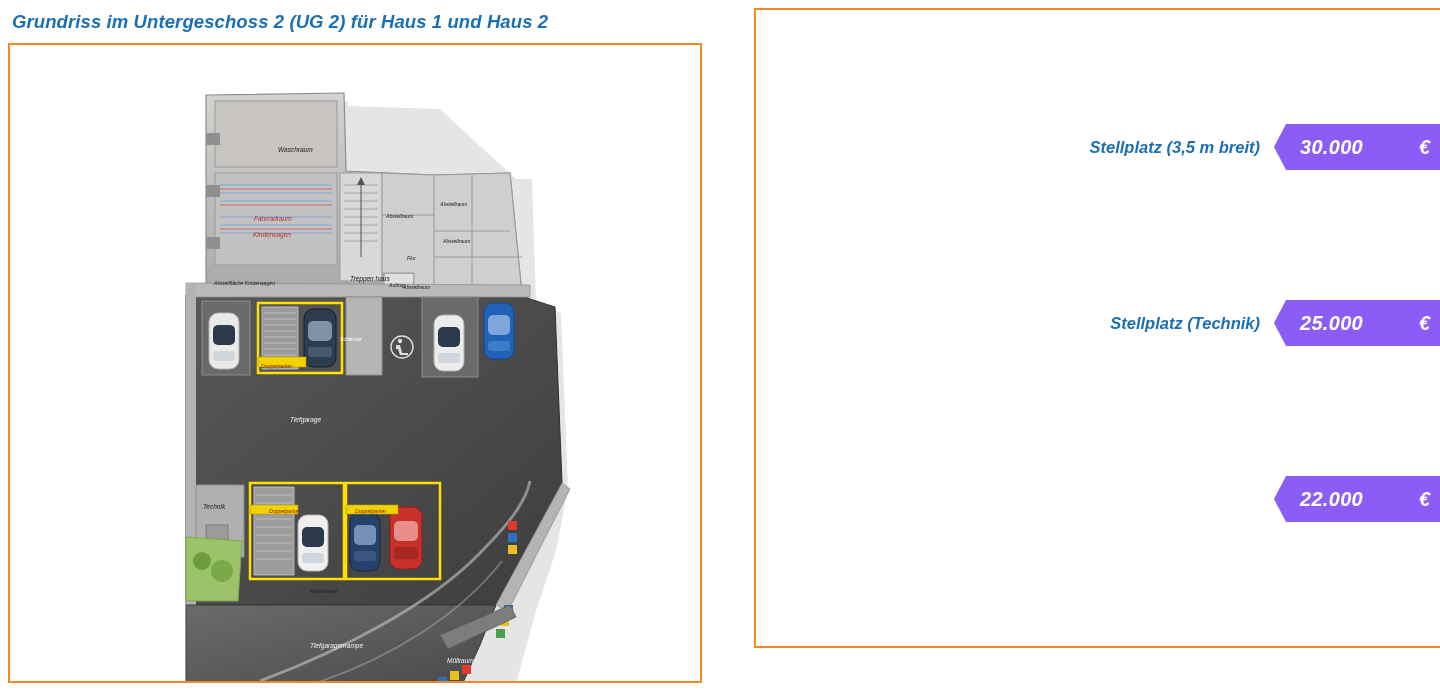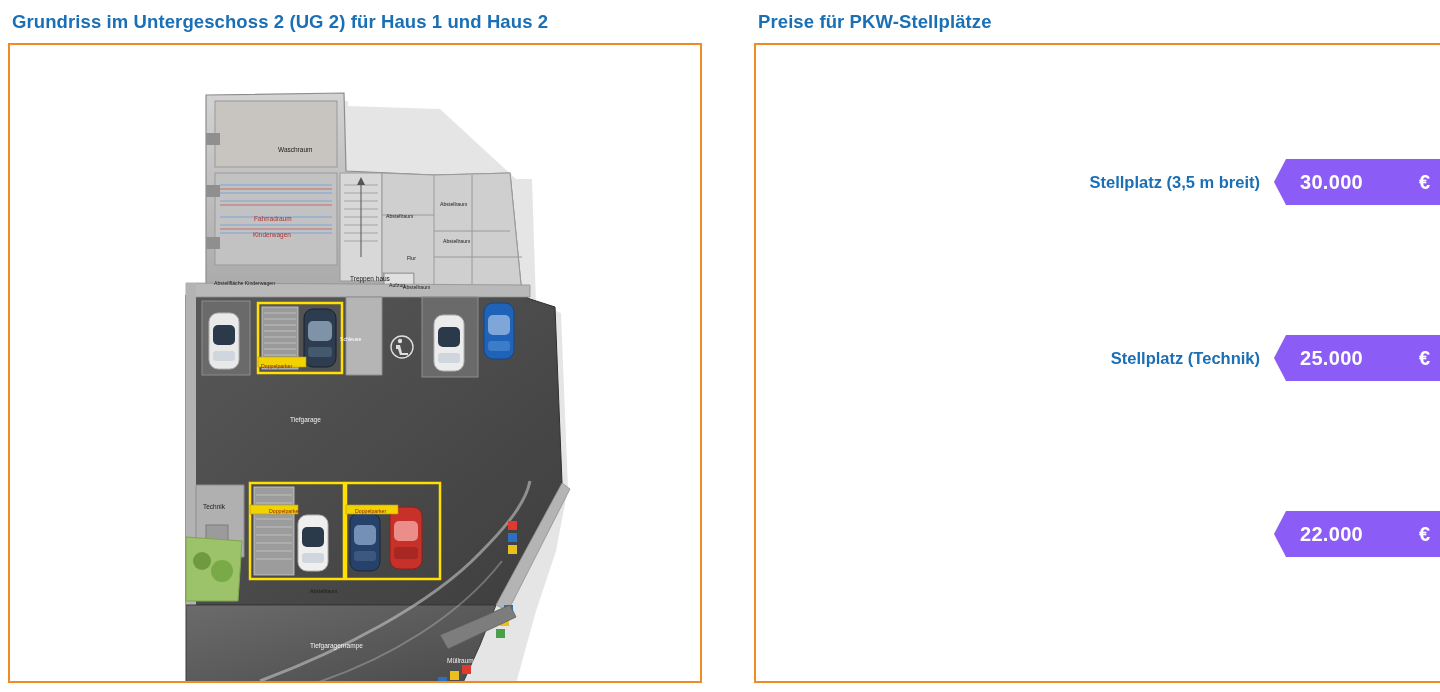--- a/index.html
+++ b/index.html
@@ -16,20 +16,21 @@
   .page {
     position: relative;
     width: 1440px;
     height: 692px;
     display: flex;
     box-sizing: border-box;
   }
   .panel {
     position: relative;
     box-sizing: border-box;
+    font-style: italic;
   }
   .panel-left {
     width: 726px;
     padding: 0 0 0 8px;
   }
   .panel-right {
     width: 714px;
     padding: 0 0 0 28px;
   }
   .panel-title {
@@ -328,21 +329,20 @@
         <div class="plan-label tiny" style="left:251px; top:317px; color:#8a1a1a;">Doppelparker</div>
         <div class="plan-label tiny" style="left:259px; top:462px; color:#8a1a1a;">Doppelparker</div>
         <div class="plan-label tiny" style="left:345px; top:462px; color:#8a1a1a;">Doppelparker</div>
         <div class="plan-label white" style="left:300px; top:597px;">Tiefgaragenrampe</div>
         <div class="plan-label white" style="left:437px; top:612px;">Müllraum</div>
       </div>
     </div>
   </div>
 
   <div class="panel panel-right">
-    <div class="panel-title">Preise für PKW-Stellplätze</div>
 
     <div class="frame frame-right">
       <div class="price-list">
 
         <div class="price-row">
           <div class="price-label">Stellplatz (3,5 m breit)</div>
           <div class="price-tag">
             <span class="price-amount">30.000</span>
             <span class="price-currency">€</span>
           </div>

